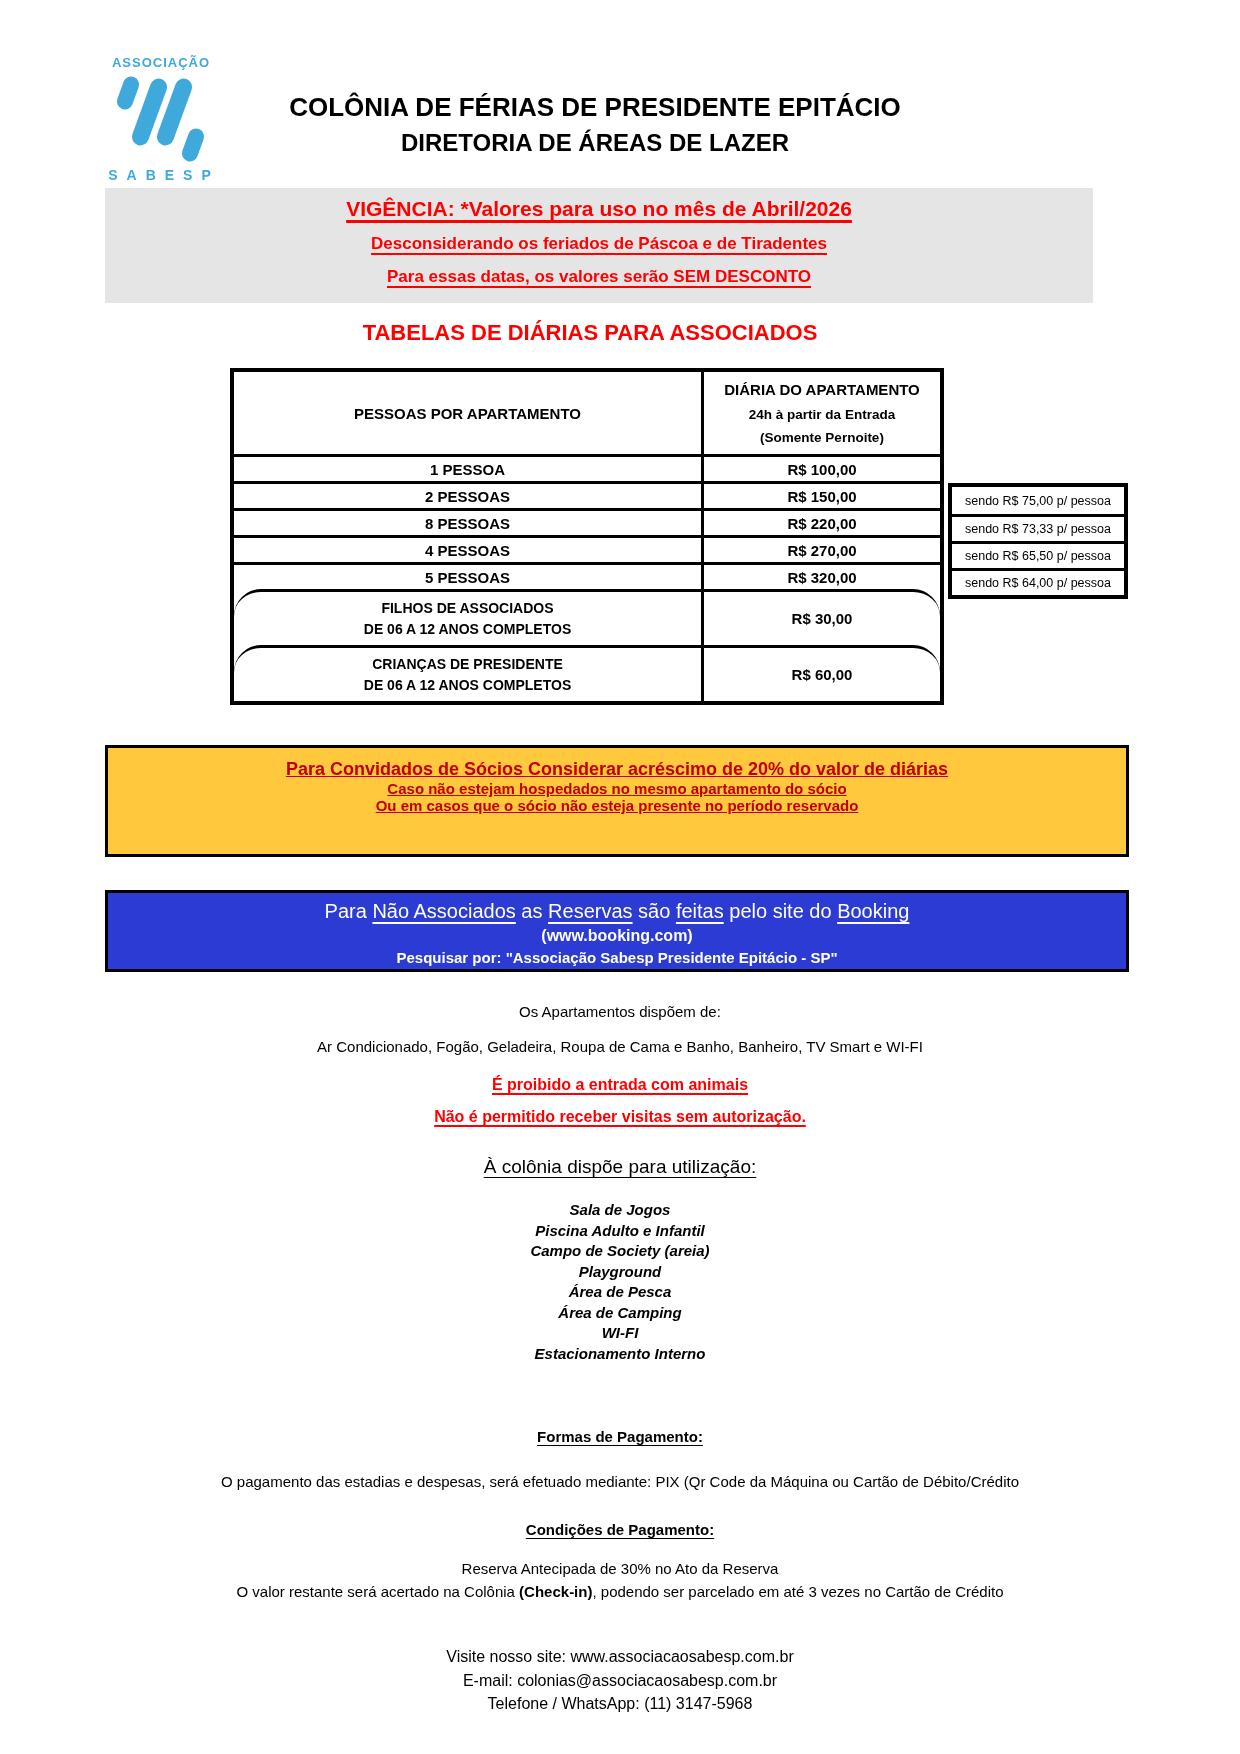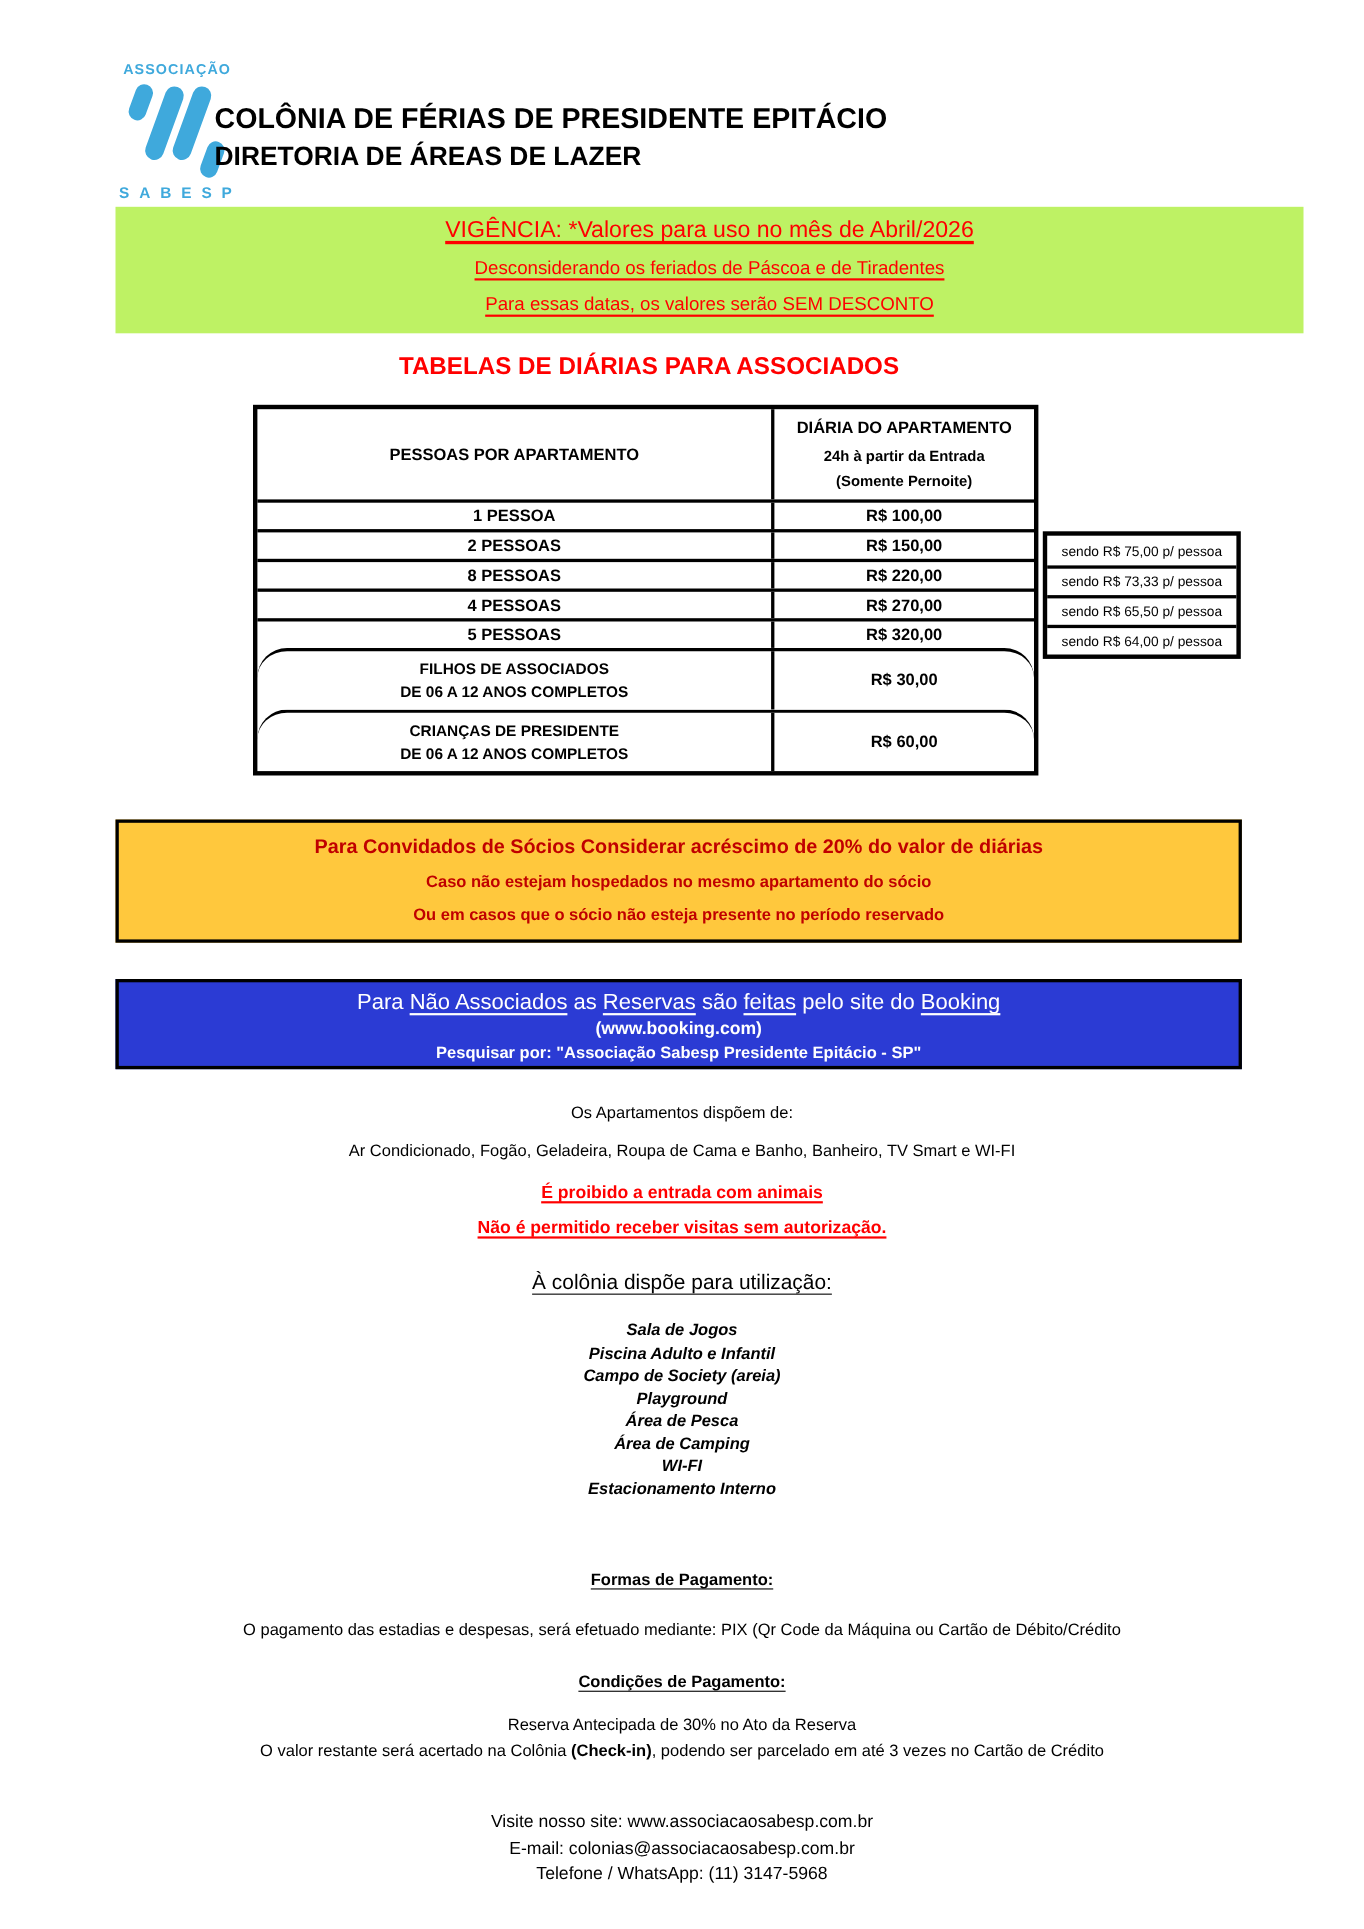--- a/index.html
+++ b/index.html
@@ -10,28 +10,28 @@
   }
   .abs { position:absolute; }
 
   
   .logo { left:93px; top:55px; width:136px; text-align:center; color:#3FA9DC; }
   .logo .assoc { font-size:13px; font-weight:bold; letter-spacing:1px; }
   .logo .stripes { margin:3px auto 2px auto; width:96px; height:92px; }
   .logo .sab { font-size:14px; font-weight:bold; letter-spacing:9px; margin-left:6px; }
 
   
-  .title { left:195px; top:90px; width:800px; font-weight:bold; }
+  .title { left:195px; top:90px; width:800px; text-align:center; font-weight:bold; }
   .title .t1 { font-size:26px; line-height:35px; }
   .title .t2 { font-size:24px; line-height:36px; }
 
   
   .banner {
-    left:105px; top:188px; width:1080px; height:115px; background:#bef264;
-    text-align:center; color:#FF0000; font-weight:normal;
+    left:105px; top:188px; width:988px; height:115px; background:#e5e5e5;
+    text-align:center; color:#FF0000; font-weight:bold;
     display:flex; flex-direction:column; align-items:center; padding-top:9px; row-gap:13px;
   }
   .banner .b1 { font-size:21px; text-decoration:underline; text-decoration-thickness:2.5px; text-underline-offset:4px; }
   .banner .b2 { font-size:17px; text-decoration:underline; text-decoration-thickness:2px; text-underline-offset:4px; }
 
   
   .rates-title { left:190px; top:320px; width:800px; text-align:center;
     color:#FF0000; font-size:22px; font-weight:bold; }
 
   
@@ -54,21 +54,21 @@
   
   .notes-box { left:948px; top:483px; width:180px; border:4px solid #000; background:#fff; }
   .nrow { height:27px; border-top:3px solid #000; display:flex; align-items:center; justify-content:center;
     font-size:12.5px; }
   .nrow:first-child { border-top:none; }
 
   
   .guests {
     left:105px; top:745px; width:1024px; height:112px; background:#FFC83D; border:3px solid #000;
     color:#C00000; font-weight:bold; text-align:center;
-    display:flex; flex-direction:column; align-items:center; padding-top:11px; row-gap:13px;
+    display:flex; flex-direction:column; align-items:center; padding-top:11px; text-decoration:underline;
   }
   .guests .g1 { font-size:18px; }
   .guests .g2 { font-size:15px; }
 
   
   .booking {
     left:105px; top:890px; width:1024px; height:82px; background:#2B3BD4; border:3px solid #000;
     color:#ffffff; text-align:center; padding-top:5px;
   }
   .booking .k1 { font-size:20px; line-height:27px; }

